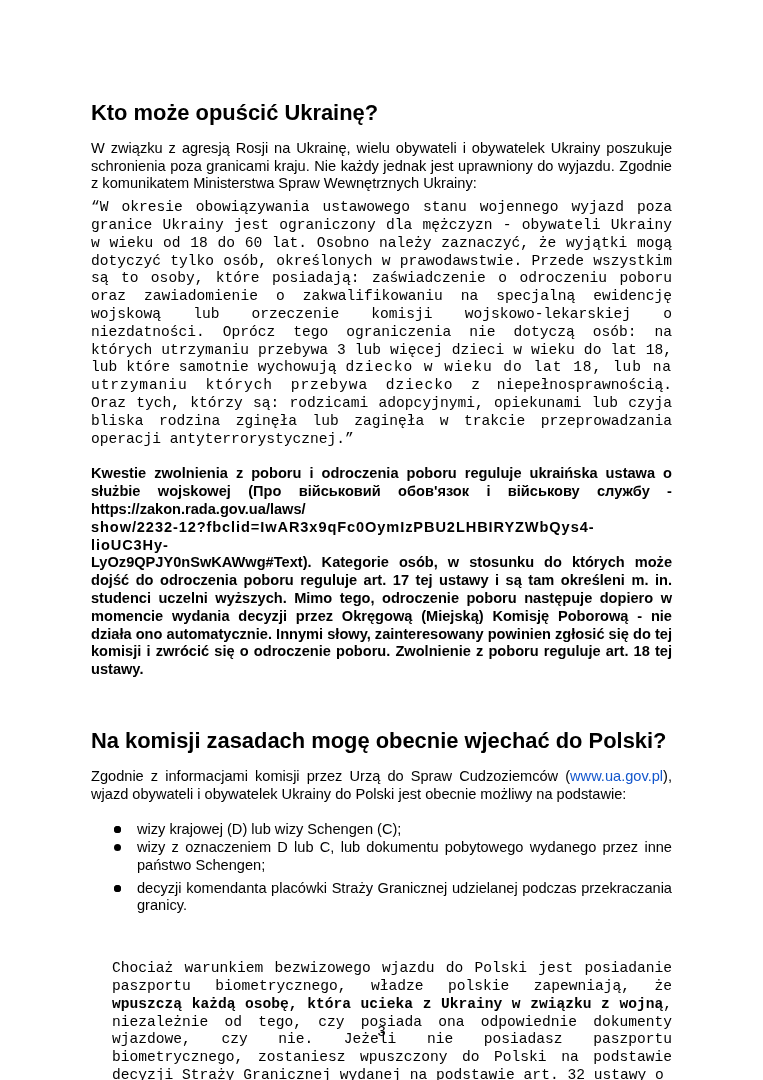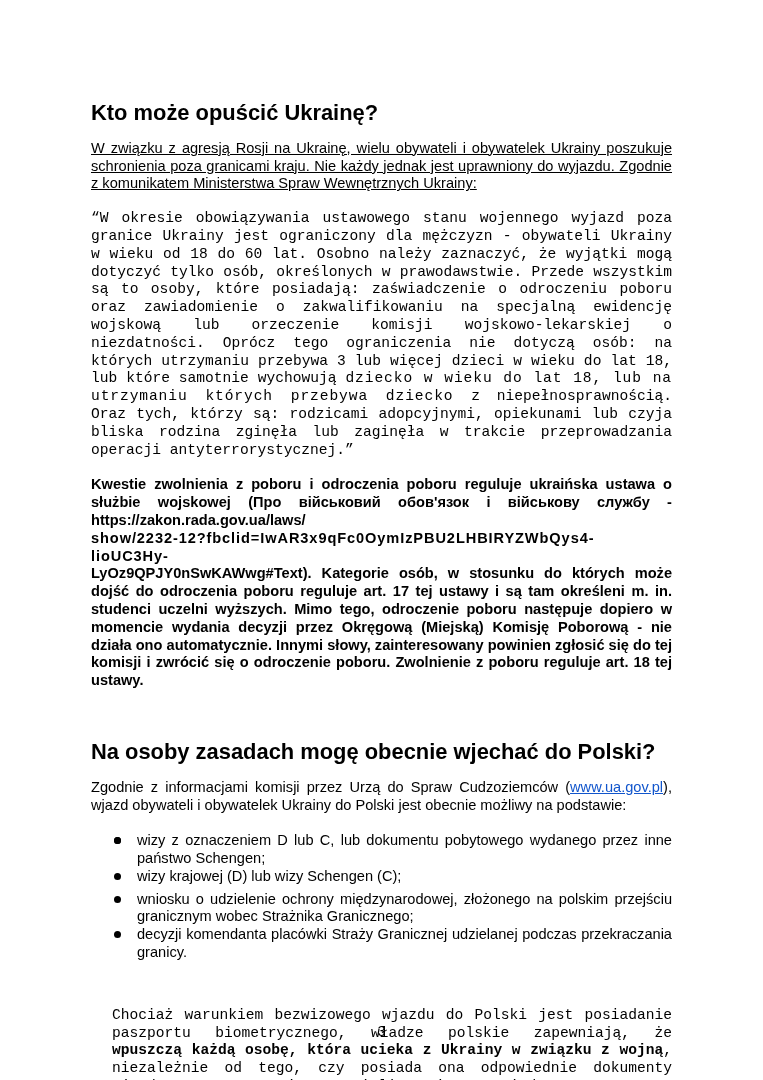--- a/index.html
+++ b/index.html
@@ -25,21 +25,21 @@
     }
     .heading {
       font-weight: bold;
       margin: 0;
     }
     p {
       margin: 0;
       text-align: justify;
     }
     .h1 { margin-bottom: 18px; }
-    .p-intro { margin-bottom: 17px; text-decoration: underline; }
+    .p-intro { margin-bottom: 6px; }
     .p-quote { margin-bottom: 17px; font-family: Liberation Mono, monospace; }
     .p-law { margin-bottom: 0; font-weight: bold; }
     .spaced { letter-spacing: 0.9px; word-spacing: 1px; }
     .h2 { margin-top: 53px; margin-bottom: 18px; }
     .p-entry { margin-bottom: 18px; }
     ul.bullets {
       list-style: none;
       margin: 0;
       padding: 0;
     }
@@ -58,21 +58,20 @@
       background: #000;
     }
     ul.bullets li.gap-before { margin-top: 5px; }
     .p-final {
       margin-top: 45px;
       margin-left: 21px;
       font-family: Liberation Mono, monospace;
     }
     a.link {
       color: #1155cc;
-      text-decoration: underline;
     }
     .page-number {
       position: absolute;
       top: 1023px;
       left: 0;
       width: 763px;
       text-align: center;
       font-size: 14.6px;
     }
   </style>
@@ -82,29 +81,29 @@
 <div class="page">
 
   <h2 class="heading h1">Kto może opuścić Ukrainę?</h2>
 
   <p class="p-intro">W związku z agresją Rosji na Ukrainę, wielu obywateli i obywatelek Ukrainy poszukuje schronienia poza granicami kraju. Nie każdy jednak jest uprawniony do wyjazdu. Zgodnie z komunikatem Ministerstwa Spraw Wewnętrznych Ukrainy:</p>
 
   <p class="p-quote"><span>“W okresie obowiązywania ustawowego stanu wojennego wyjazd poza granice Ukrainy jest ograniczony dla mężczyzn - obywateli Ukrainy w wieku od 18 do 60 lat. Osobno należy zaznaczyć, że wyjątki mogą dotyczyć tylko osób, określonych w prawodawstwie. Przede wszystkim są to osoby, które posiadają: zaświadczenie o odroczeniu poboru oraz zawiadomienie o zakwalifikowaniu na specjalną ewidencję wojskową lub orzeczenie komisji wojskowo-lekarskiej o niezdatności. Oprócz tego ograniczenia nie dotyczą osób: na których utrzymaniu przebywa 3 lub więcej dzieci w wieku do lat 18, lub które samotnie wychowują </span><span class="spaced">dziecko w wieku do lat 18, lub na utrzymaniu których przebywa dziecko z</span><span> niepełnosprawnością. Oraz tych, którzy są: rodzicami adopcyjnymi, opiekunami lub czyja bliska rodzina zginęła lub zaginęła w trakcie przeprowadzania operacji antyterrorystycznej.”</span></p>
 
   <p class="p-law"><span>Kwestie zwolnienia z poboru i odroczenia poboru reguluje ukraińska ustawa o służbie wojskowej (Про військовий обов'язок і військову службу - https://zakon.rada.gov.ua/laws/</span><br><span class="spaced">show/2232-12?fbclid=IwAR3x9qFc0OymIzPBU2LHBIRYZWbQys4-lioUC3Hy-</span><br><span>LyOz9QPJY0nSwKAWwg#Text). Kategorie osób, w stosunku do których może dojść do odroczenia poboru reguluje art. 17 tej ustawy i są tam określeni m. in. studenci uczelni wyższych. Mimo tego, odroczenie poboru następuje dopiero w momencie wydania decyzji przez Okręgową (Miejską) Komisję Poborową - nie działa ono automatycznie. Innymi słowy, zainteresowany powinien zgłosić się do tej komisji i zwrócić się o odroczenie poboru. Zwolnienie z poboru reguluje art. 18 tej ustawy.</span></p>
 
-  <h2 class="heading h2">Na osoby zasadach mogę obecnie wjechać do Polski?</h2>
+  <h2 class="heading h2">Na komisji zasadach mogę obecnie wjechać do Polski?</h2>
 
   <p class="p-entry"><span>Zgodnie z informacjami komisji przez Urzą do Spraw Cudzoziemców (</span><a class="link">www.ua.gov.pl</a><span>), wjazd obywateli i obywatelek Ukrainy do Polski jest obecnie możliwy na podstawie:</span></p>
 
   <ul class="bullets">
     <li><span class="bullet"></span></li>
+    <li><span class="bullet"></span><span>wizy krajowej (D) lub wizy Schengen (C);</span></li>
     <li><span class="bullet"></span><span>wizy z oznaczeniem D lub C, lub dokumentu pobytowego wydanego przez inne państwo Schengen;</span></li>
-    <li><span class="bullet"></span><span>wizy krajowej (D) lub wizy Schengen (C);</span></li>
-    <li class="gap-before"><span class="bullet"></span><span>wniosku o udzielenie ochrony międzynarodowej, złożonego na polskim przejściu granicznym wobec Strażnika Granicznego;</span></li>
+    <li class="gap-before"><span class="bullet"></span></li>
     <li><span class="bullet"></span><span>decyzji komendanta placówki Straży Granicznej udzielanej podczas przekraczania granicy.</span></li>
   </ul>
 
   <p class="p-final"><span>Chociaż warunkiem bezwizowego wjazdu do Polski jest posiadanie paszportu biometrycznego, władze polskie zapewniają, że </span><strong>wpuszczą każdą osobę, która ucieka z Ukrainy w związku z wojną</strong><span>, niezależnie od tego, czy posiada ona odpowiednie dokumenty wjazdowe, czy nie. Jeżeli nie posiadasz paszportu biometrycznego, zostaniesz wpuszczony do Polski na podstawie decyzji Straży Granicznej wydanej na podstawie art. 32 ustawy o</span></p>
 
 </div>
 
 <div class="page-number">3</div>
 
 </body></html>

